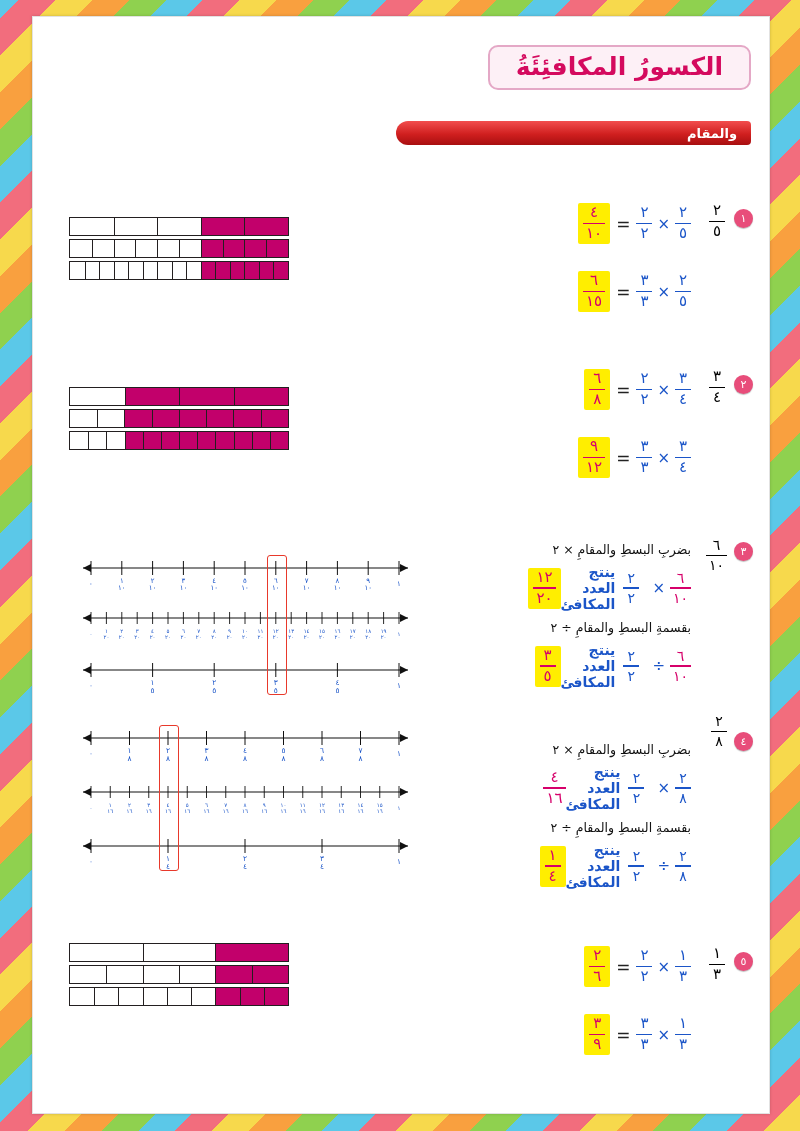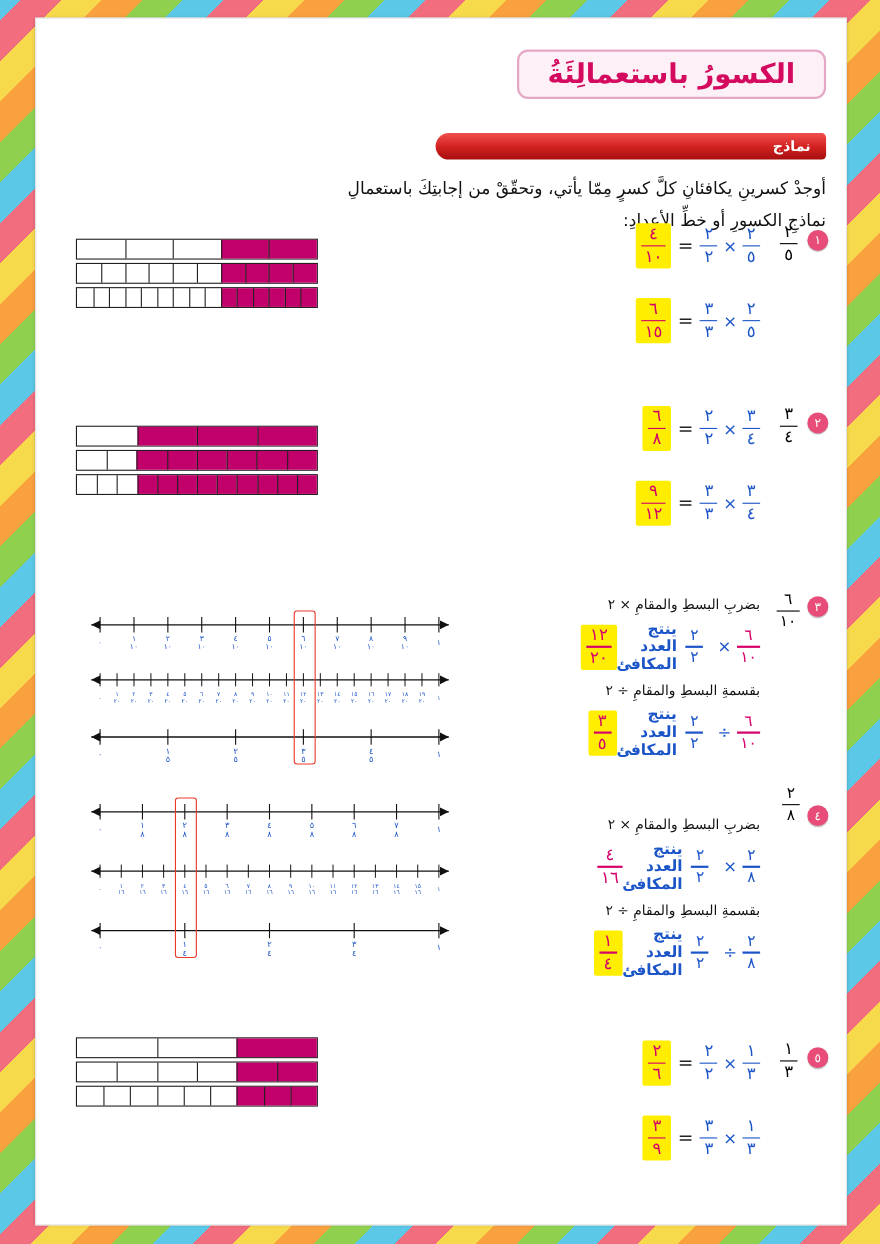--- a/index.html
+++ b/index.html
@@ -74,33 +74,29 @@
   .lbl{direction:rtl;text-align:right;font-size:12.5px;color:#111;}
   .result-lbl{color:#1b55c8;font-size:14px;font-weight:bold;direction:rtl;}
 </style>
 </head>
 <body>
 
 <div class="page">
 
   <div class="title-bar">
     <div class="title-plate">
-      <div class="title-text">الكسورُ باستعمالِئَةُ</div>
+      <div class="title-text">الكسورُ المكافئِئَةُ</div>
     </div>
   </div>
 
   <div class="check-mark">✔</div>
   <div class="ribbon">
-    <span>نماذج</span>
-  </div>
-
-  <div class="intro">
-    <div>أوجدْ كسرينِ يكافئانِ كلَّ كسرٍ مِمّا يأتي، وتحقّقْ من إجابتِكَ باستعمالِ</div>
-    <div>نماذجِ الكسورِ أو خطِّ الأعدادِ:</div>
-  </div>
+    <span>والمقام</span>
+  </div>
+
 
   <div style="position:absolute;right:16px;top:192px;">
     <div style="position:absolute;right:0;top:0;" class="num-badge">١</div>
     <div style="position:absolute;right:28px;top:-6px;font-size:15px;" class="frac">
       <span class="n">٢</span>
       <span class="bar"></span>
       <span class="d">٥</span>
     </div>
 
     <div class="row-eq" style="position:absolute;right:62px;top:-6px;">

